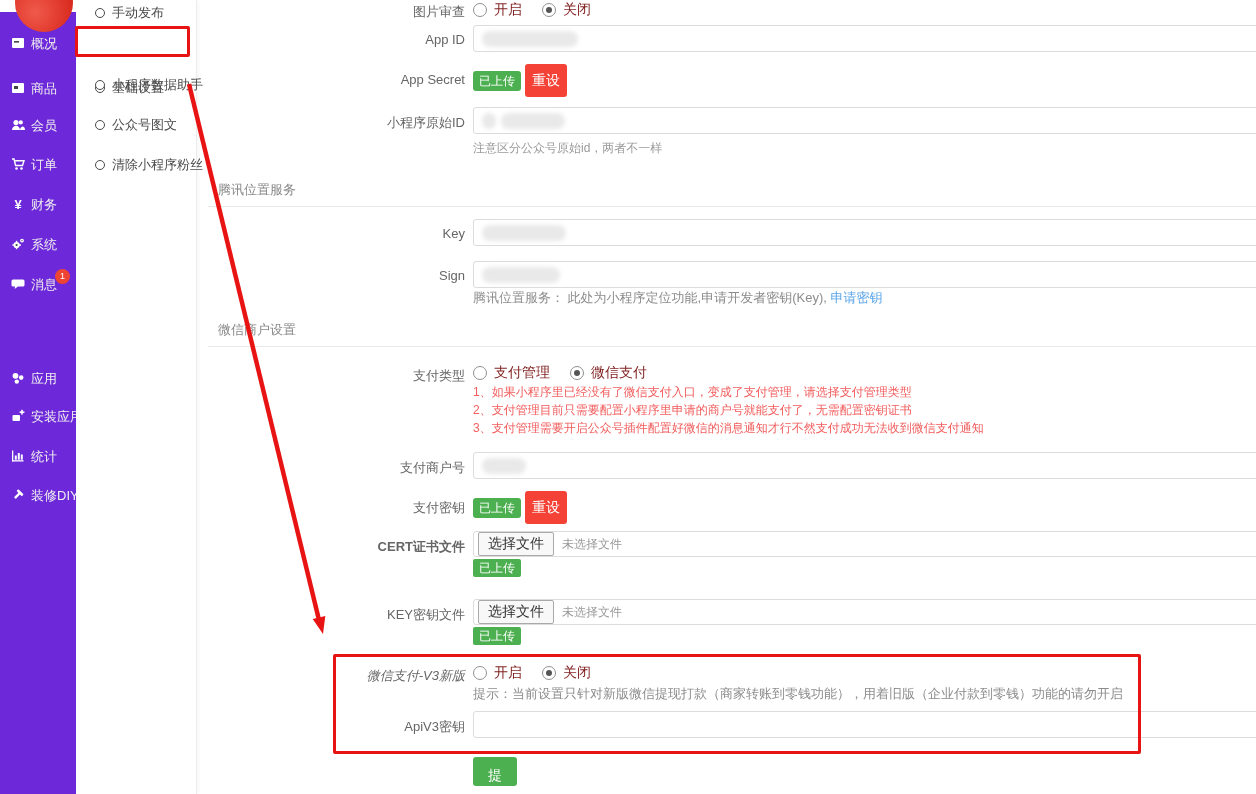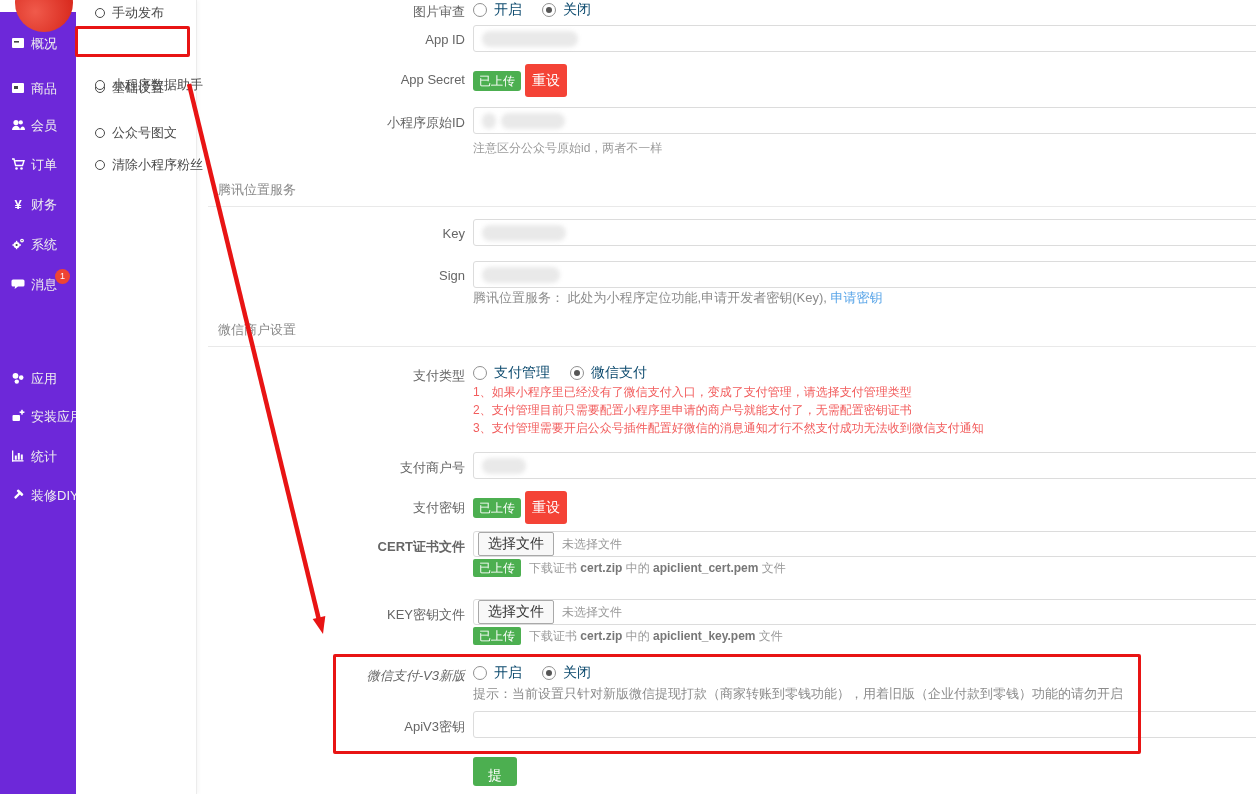--- a/index.html
+++ b/index.html
@@ -20,21 +20,21 @@
   .sub-item{position:absolute;left:19px;display:flex;align-items:center;gap:7px;height:16px;
             color:#4a4a4a;font-size:13px;cursor:pointer;white-space:nowrap;}
   .sub-dot{width:8px;height:8px;border:1.5px solid #4a4a4a;border-radius:50%;flex:0 0 auto;background:#fff;}
   
   .flabel{position:absolute;left:196px;width:269px;text-align:right;font-size:13px;color:#666;white-space:nowrap;}
   .section-title{position:absolute;left:218px;font-size:13px;color:#888;}
   .divider{position:absolute;left:208px;width:1048px;height:1px;background:#e9e9e9;}
   .input-box{position:absolute;left:473px;width:860px;height:27px;border:1px solid #dcdcdc;
              border-radius:3px;background:#fff;box-sizing:border-box;display:flex;align-items:center;}
   .blob{height:16px;border-radius:8px;background:#e9e9e9;filter:blur(2px);margin-left:8px;}
-  .radio-row{position:absolute;left:473px;display:flex;align-items:center;height:18px;font-size:14px;color:#0c4a6e;}
+  .radio-row{position:absolute;left:473px;display:flex;align-items:center;height:18px;font-size:14px;color:#7f1d1d;}
   .radio{width:12px;height:12px;border:1px solid #919191;border-radius:50%;background:#fff;
          position:relative;display:inline-block;box-sizing:content-box;cursor:pointer;}
   .radio.checked::after{content:"";position:absolute;left:3px;top:3px;width:6px;height:6px;
          border-radius:50%;background:#555;}
   .radio-label{margin:0 20px 0 7px;cursor:pointer;}
   .btn-green-sm{position:absolute;background:#4caf50;color:#fff;font-size:12px;border:none;
          border-radius:3px;width:48px;height:20px;line-height:20px;text-align:center;cursor:pointer;padding:0;}
   .btn-red{position:absolute;background:#f44336;color:#fff;font-size:14px;border:none;
          border-radius:3px;width:42px;height:33px;text-align:center;cursor:pointer;padding:0;}
   .help{position:absolute;left:473px;font-size:12px;color:#9a9a9a;white-space:nowrap;}
@@ -164,21 +164,21 @@
     <span>手动发布</span>
   </div>
   <div class="sub-item" style="top:36px;margin-top:44px;">
     <span class="sub-dot"></span>
     <span>基础设置</span>
   </div>
   <div class="sub-item" style="top:77px;">
     <span class="sub-dot"></span>
     <span>小程序数据助手</span>
   </div>
-  <div class="sub-item" style="top:125px;font-family:Liberation Serif, serif;">
+  <div class="sub-item" style="top:117px;font-family:Liberation Serif, serif;">
     <span class="sub-dot"></span>
     <span>公众号图文</span>
   </div>
   <div class="sub-item" style="top:157px;">
     <span class="sub-dot"></span>
     <span>清除小程序粉丝</span>
   </div>
 </div>
 
 <div class="flabel" style="top:3px;">图片审查</div>
@@ -245,31 +245,29 @@
 <button class="btn-green-sm" style="left:473px;top:498px;">已上传</button>
 <button class="btn-red" style="left:525px;top:491px;">重设</button>
 
 <div class="flabel" style="top:538px;font-weight:bold;">CERT证书文件</div>
 <div class="file-box" style="top:531px;">
   <span class="file-btn">选择文件</span>
   <span class="file-empty">未选择文件</span>
 </div>
 <div class="upload-row" style="top:558px;">
   <span class="tag-green">已上传</span>
-  <span class="upload-desc"><span>下载证书 </span><b>cert.zip</b><span> 中的 </span><b>apiclient_cert.pem</b><span> 文件</span></span>
 </div>
 
 <div class="flabel" style="top:606px;">KEY密钥文件</div>
 <div class="file-box" style="top:599px;">
   <span class="file-btn">选择文件</span>
   <span class="file-empty">未选择文件</span>
 </div>
 <div class="upload-row" style="top:626px;">
   <span class="tag-green">已上传</span>
-  <span class="upload-desc"><span>下载证书 </span><b>cert.zip</b><span> 中的 </span><b>apiclient_key.pem</b><span> 文件</span></span>
 </div>
 
 <div class="flabel" style="top:667px;font-style:italic;">微信支付-V3新版</div>
 <div class="radio-row" style="top:664px;">
   <span class="radio"></span>
   <span class="radio-label">开启</span>
   <span class="radio checked"></span>
   <span class="radio-label">关闭</span>
 </div>
 <div class="hint" style="top:685px;">提示：当前设置只针对新版微信提现打款（商家转账到零钱功能），用着旧版（企业付款到零钱）功能的请勿开启</div>

